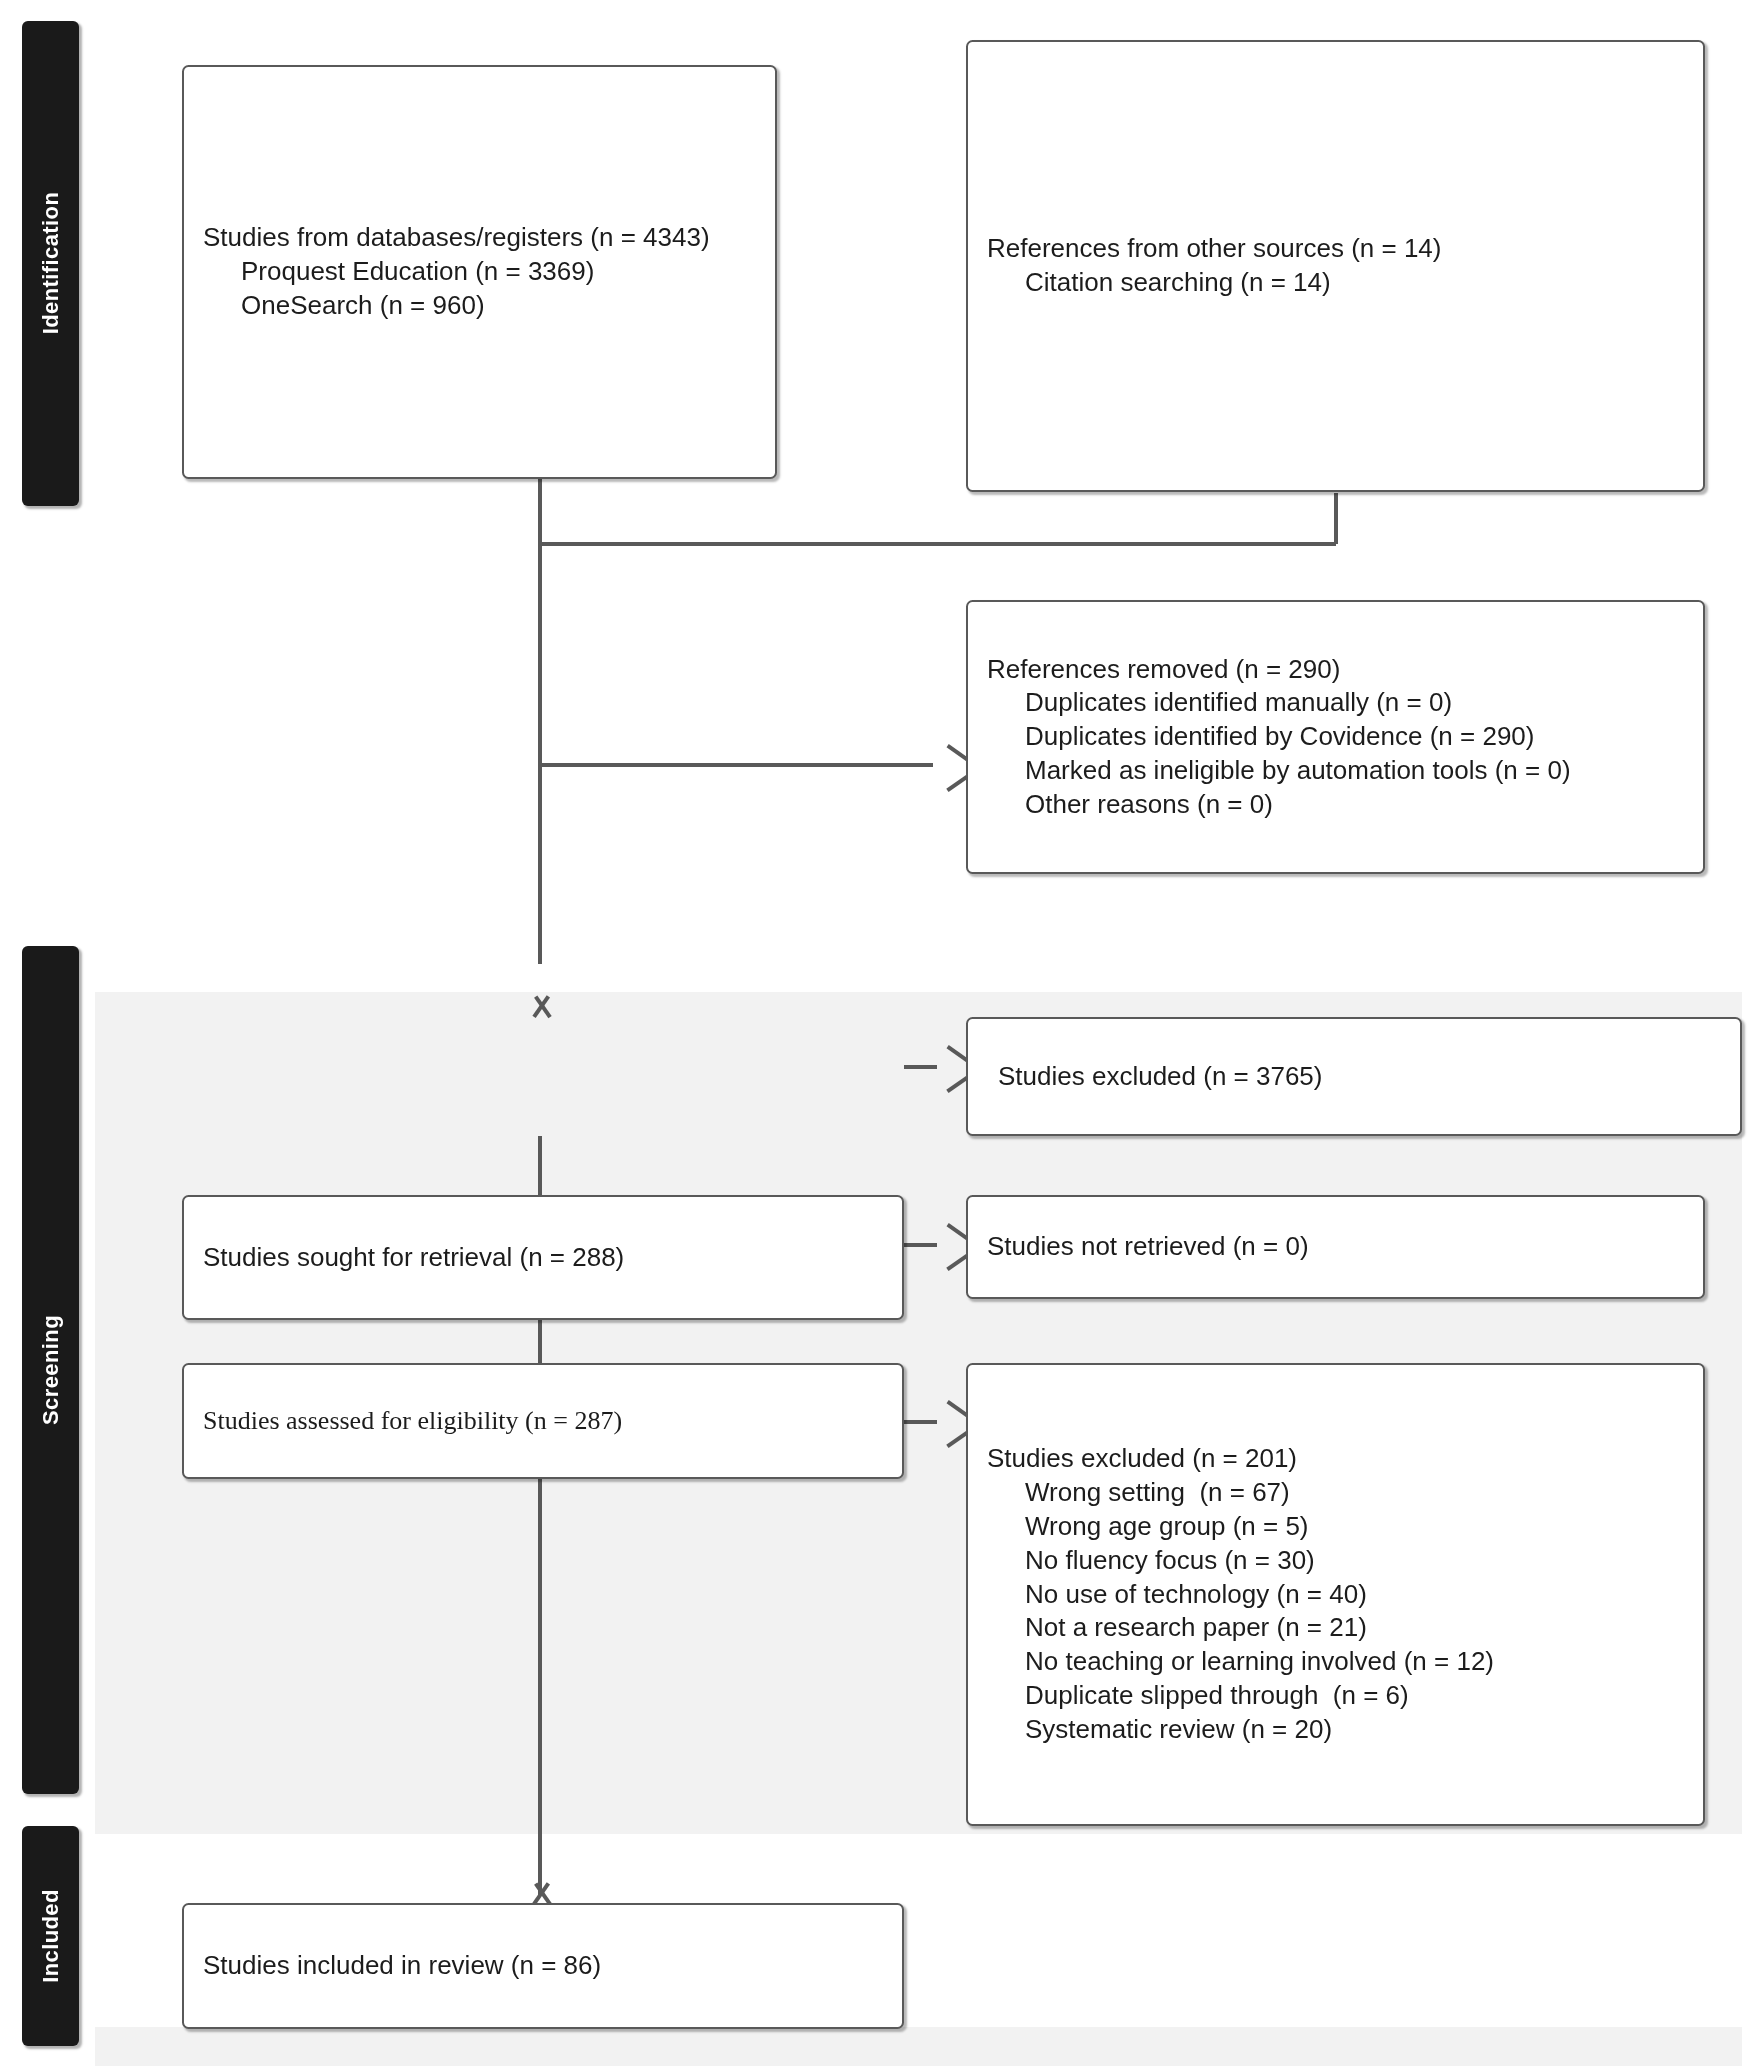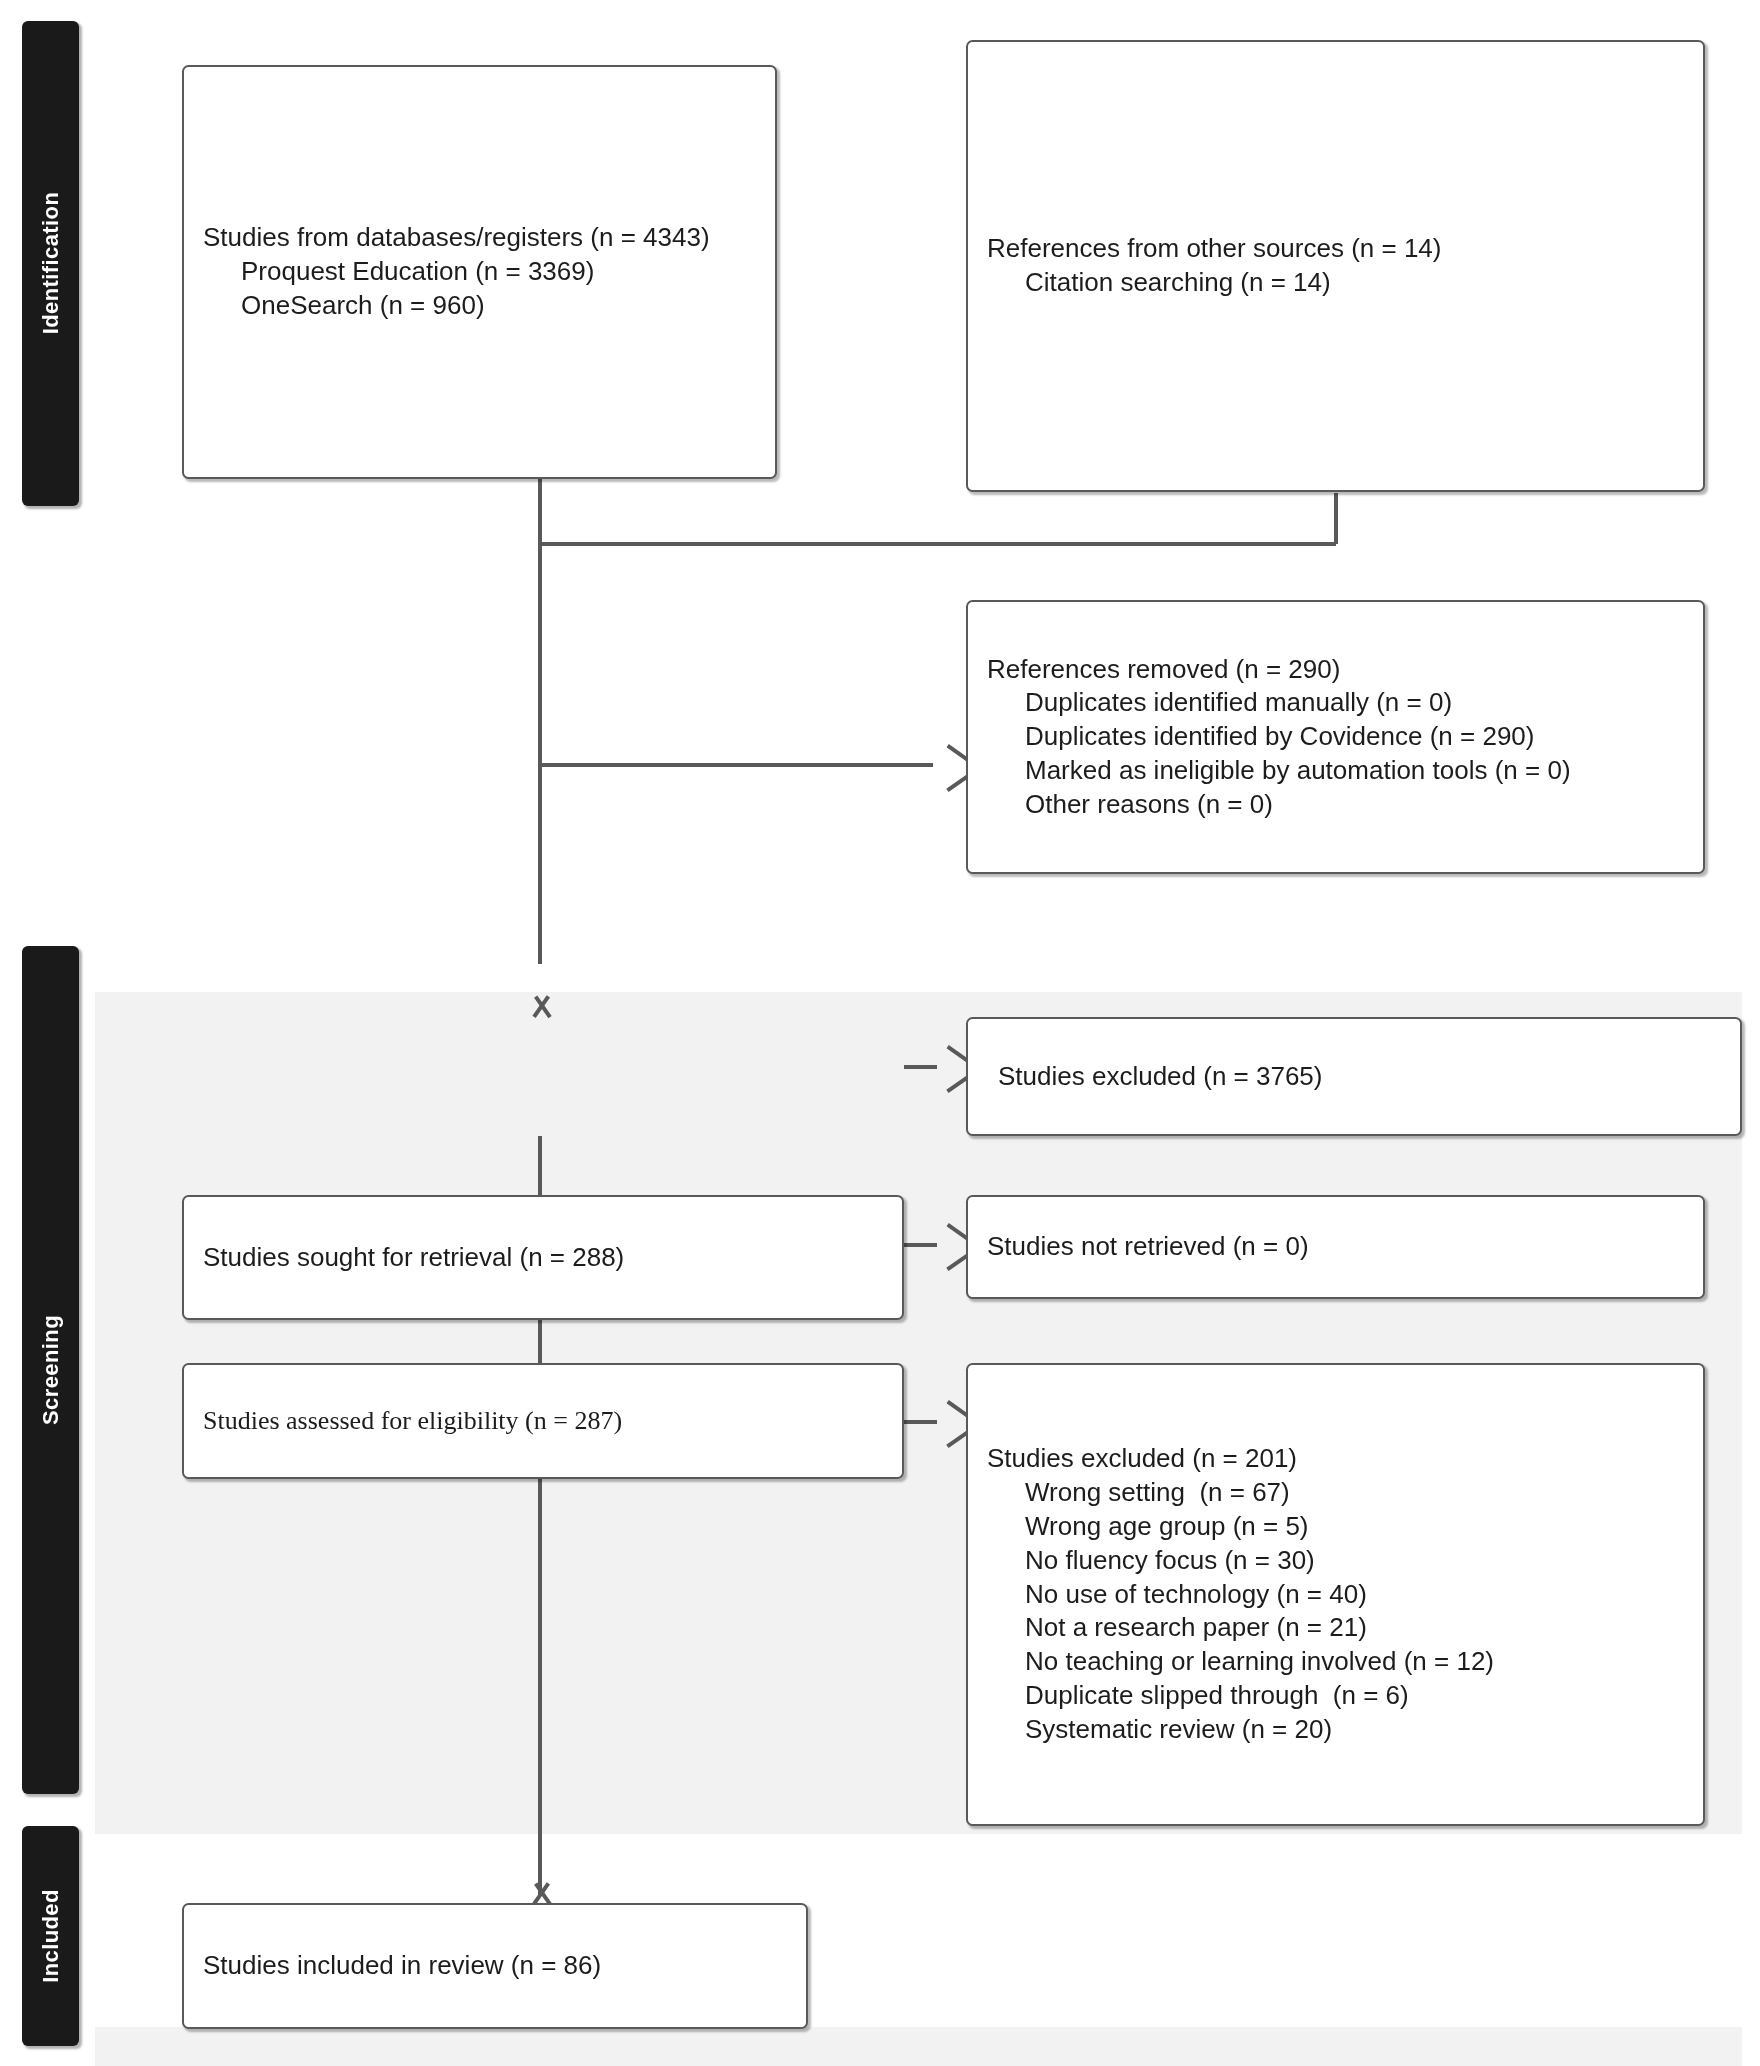--- a/index.html
+++ b/index.html
@@ -225,20 +225,20 @@
       <div class="line-sub">Wrong age group (n = 5)</div>
       <div class="line-sub">No fluency focus (n = 30)</div>
       <div class="line-sub">No use of technology (n = 40)</div>
       <div class="line-sub">Not a research paper (n = 21)</div>
       <div class="line-sub">No teaching or learning involved (n = 12)</div>
       <div class="line-sub">Duplicate slipped through  (n = 6)</div>
       <div class="line-sub">Systematic review (n = 20)</div>
     </div>
   </div>
 
-  <div class="box" style="left:182px; top:1903px; width:626px; height:126px;">
+  <div class="box" style="left:182px; top:1903px; width:722px; height:126px;">
     <div class="box-inner">
       <div class="line-main">Studies included in review (n = 86)</div>
     </div>
   </div>
 
 </div>
 
 
 </body></html>

